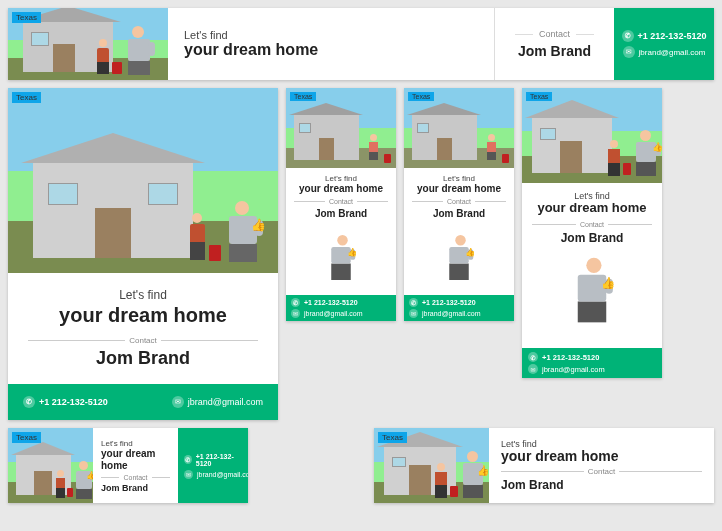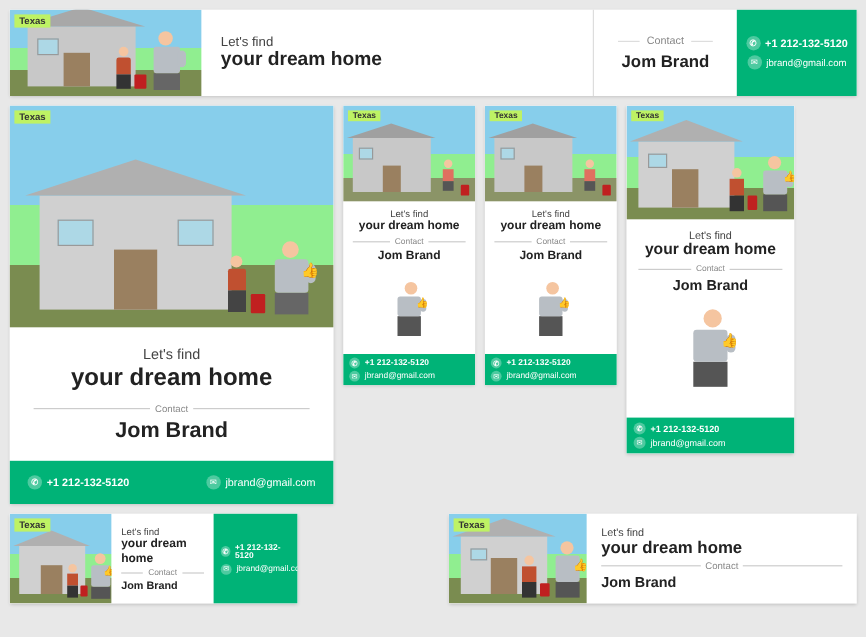--- a/index.html
+++ b/index.html
@@ -131,26 +131,25 @@
       justify-content: center;
       font-size: 7px;
       color: white;
     }
 
     
     .texas-label {
       position: absolute;
       top: 4px;
       left: 4px;
-      background: #bef264;
+      background: #0ea5e9;
       font-size: 8px;
       padding: 1px 4px;
       color: #333;
       z-index: 10;
-      font-weight: bold;
     }
 
     
     .middle-row {
       display: flex;
       gap: 8px;
       align-items: flex-start;
     }
 
     

